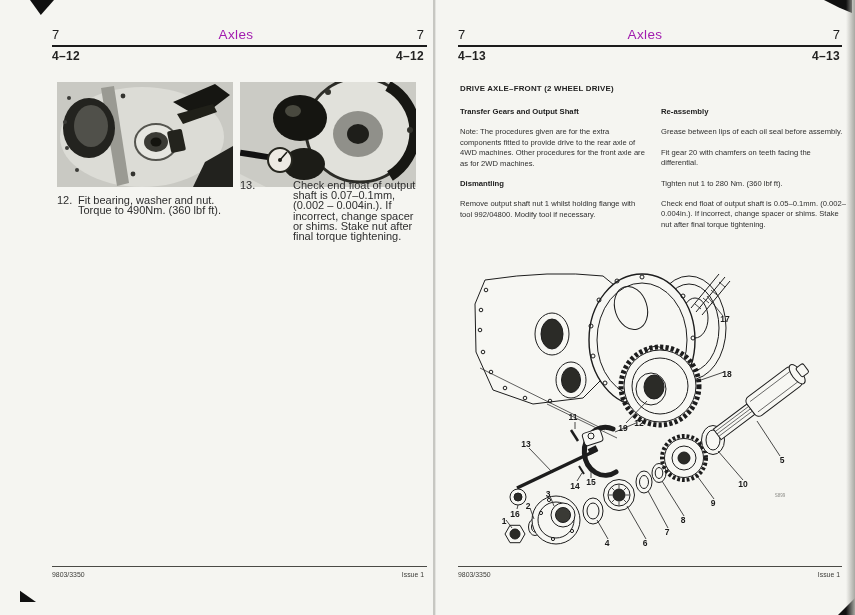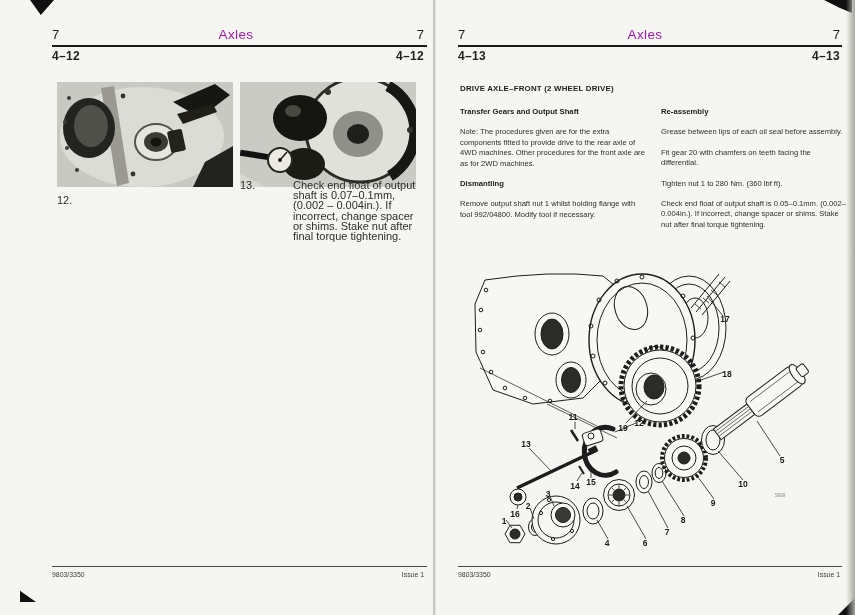--- a/index.html
+++ b/index.html
@@ -85,20 +85,21 @@
     <circle cx="40" cy="78" r="12" fill="#edeae3" stroke="#26261f" stroke-width="2"></circle>
     <path d="M40,78 L47,70" stroke="#1a1a14" stroke-width="1.5"></path>
     <circle cx="40" cy="78" r="2" fill="#1a1a14"></circle>
     <circle cx="88" cy="10" r="3" fill="#32322c"></circle>
       <circle cx="170" cy="48" r="3" fill="#32322c"></circle>
     <path d="M0,92 L26,105 L0,105 Z" fill="#d9d9d3"></path>
   </svg>
 
   <div class="abs cap" style="left:17px;top:195px;width:172px;">
     <span class="n">12.</span>
+    <span class="t">Fit bearing, washer and nut.  Torque to 490Nm. (360 lbf ft).</span>
   </div>
   <div class="abs cap" style="left:200px;top:180px;width:176px;gap:32px;">
     <span class="n">13.</span>
     <span class="t">Check end float of output shaft is 0.07–0.1mm, (0.002 – 0.004in.).  If incorrect, change spacer or shims.  Stake nut after final torque tightening.</span>
   </div>
 
   <div class="abs ft-rule" style="left:12px;top:566px;width:375px;"></div>
   <span class="abs ft-txt" style="left:12px;top:571px;">9803/3350</span>
   <span class="abs ft-txt" style="right:8px;top:571px;">Issue 1</span>
 </section>

